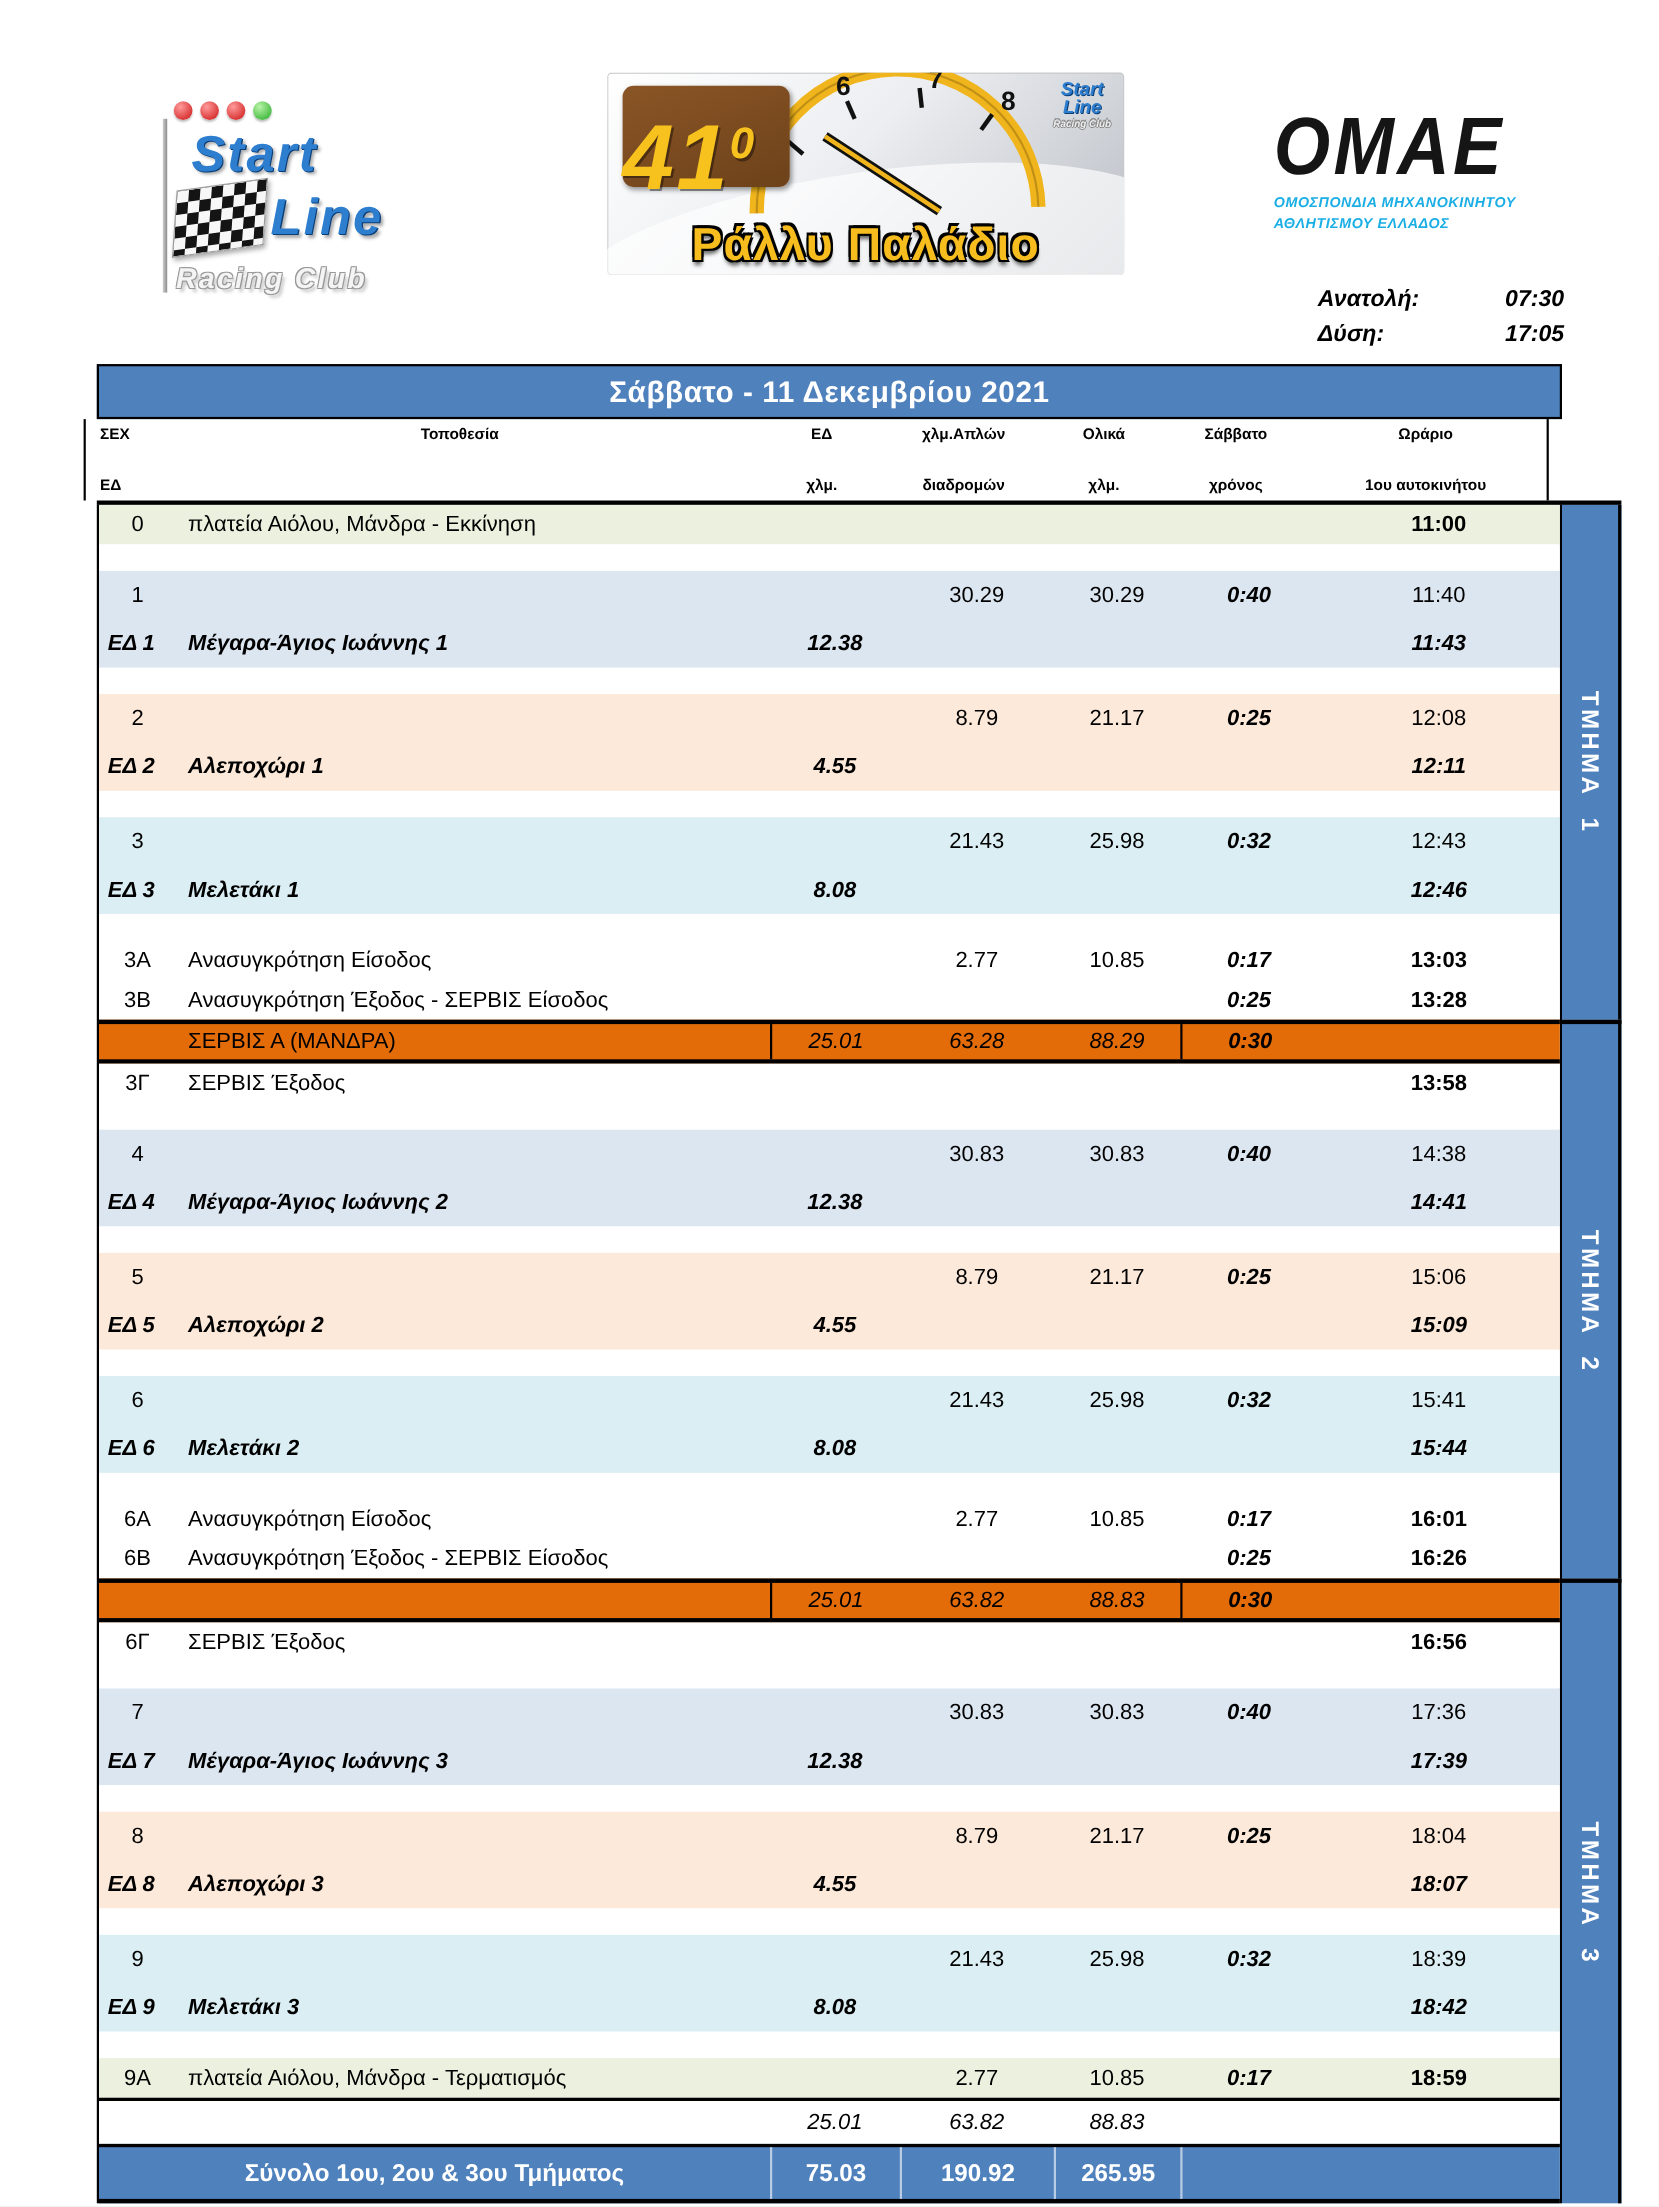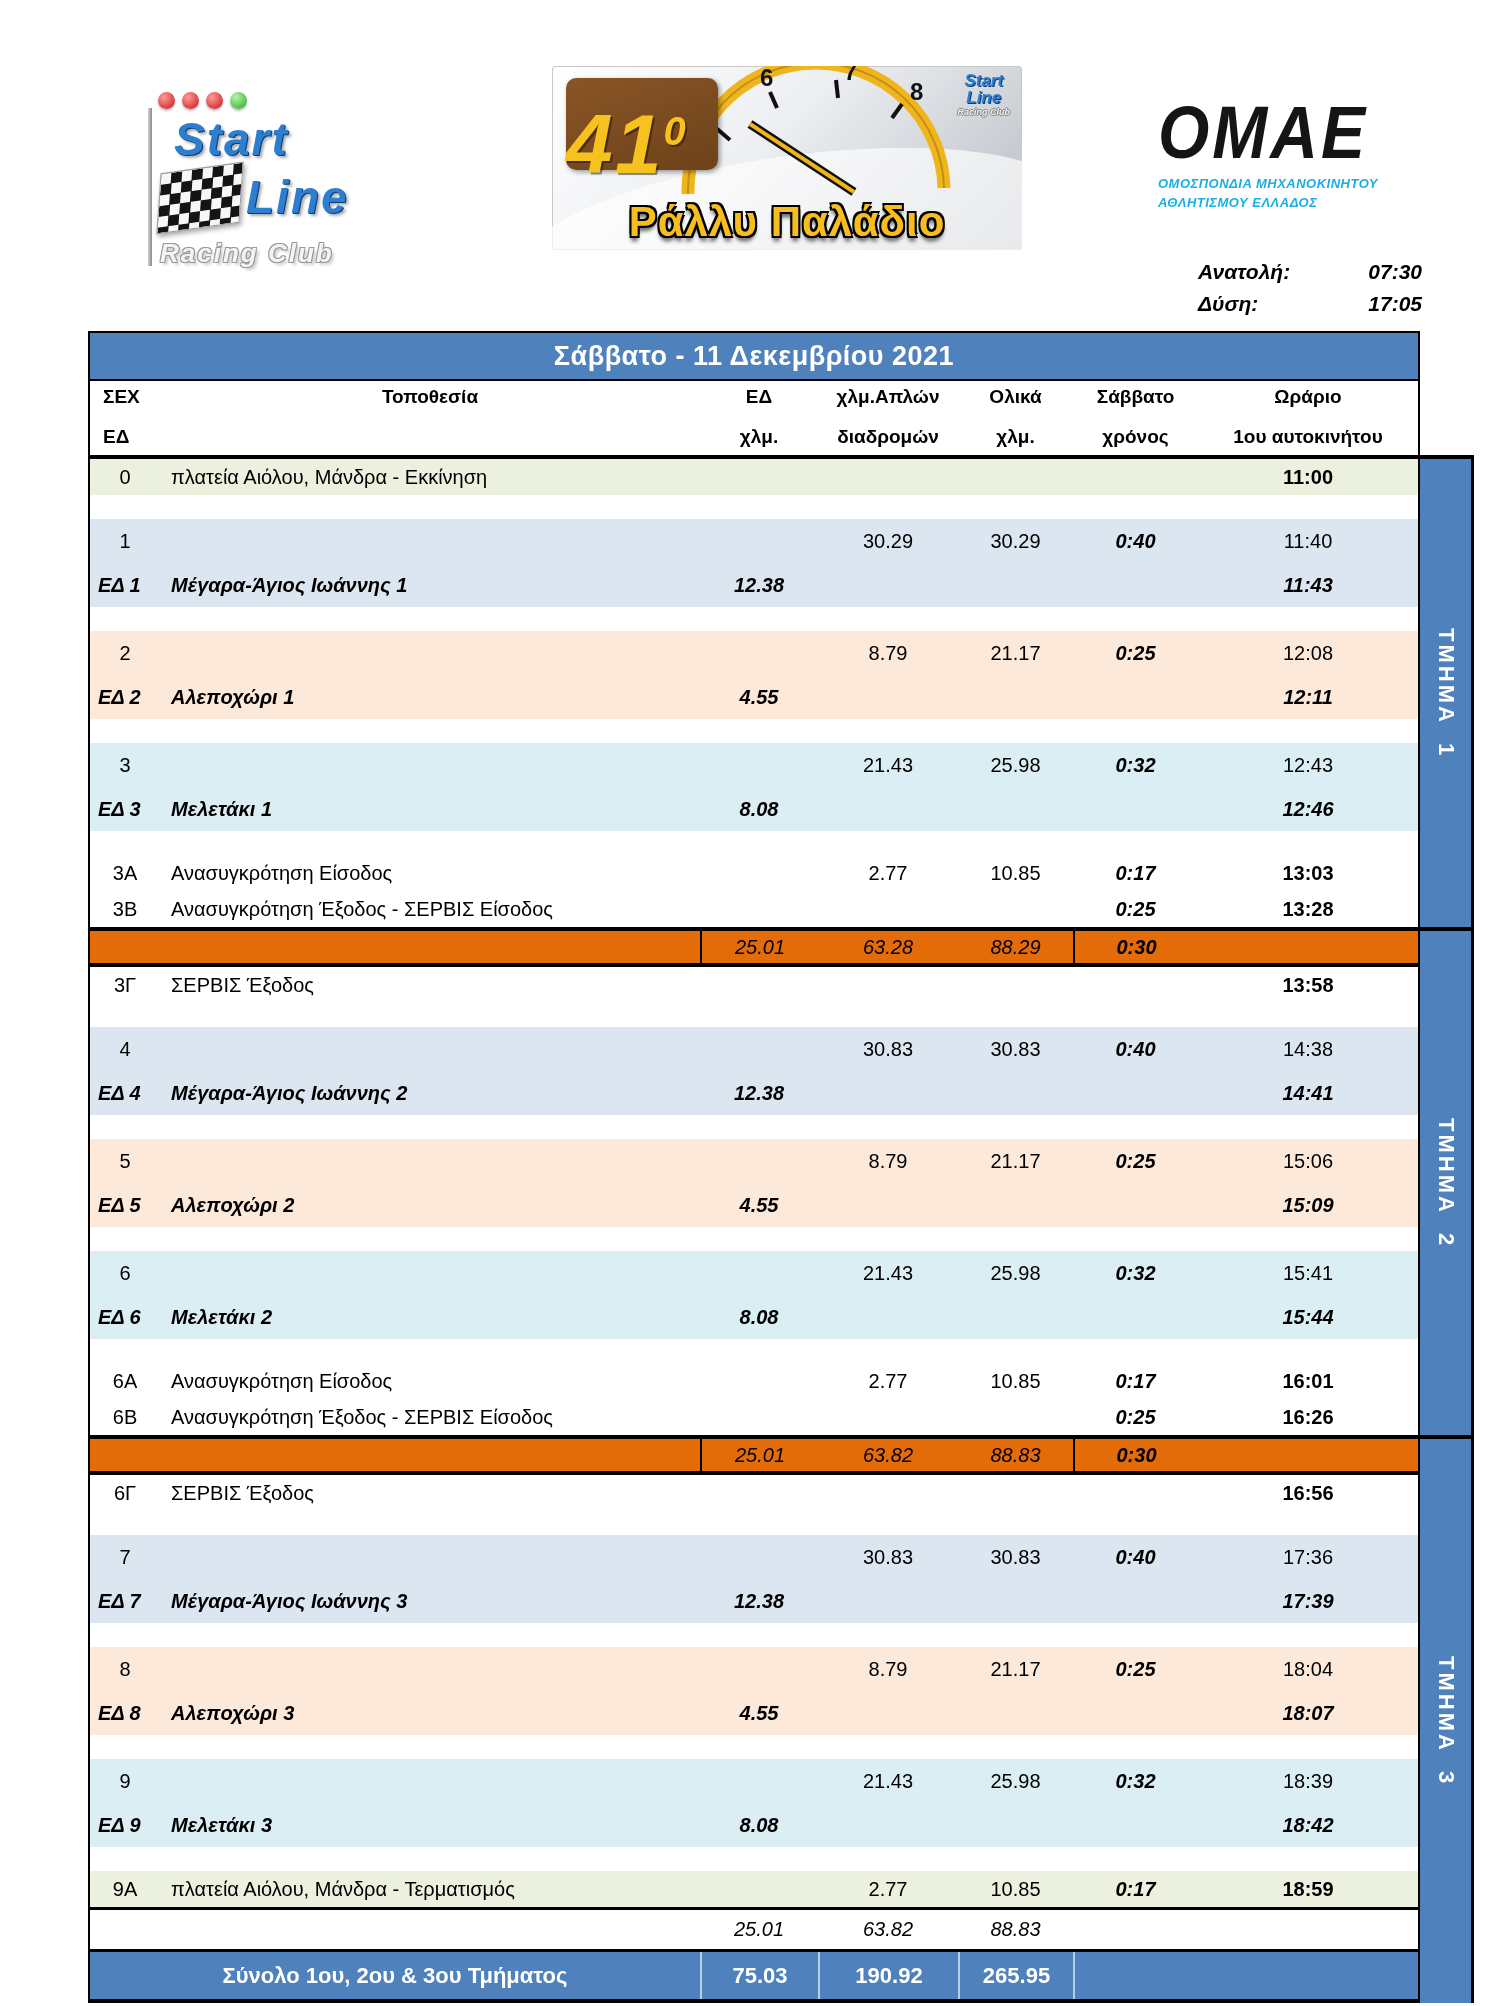--- a/index.html
+++ b/index.html
@@ -64,24 +64,24 @@
   .sun-block { position:absolute; left:1198px; top:256px; width:224px;
                font-size:21px; font-weight:bold; font-style:italic; }
   .sun-row { display:flex; justify-content:space-between; line-height:32px; }
 
   
   .title-bar { position:absolute; left:88px; top:331px; width:1332px; height:50px;
                background:var(--accent_blue); border:2px solid #000;
                color:#fff; font-weight:bold; font-size:27px;
                display:flex; align-items:center; justify-content:center; letter-spacing:0.5px; }
 
-  .col-headers { position:absolute; left:88px; top:381px; width:1332px; height:74px;
+  .col-headers { position:absolute; left:76px; top:381px; width:1332px; height:74px;
                  border-left:2px solid #000; border-right:2px solid #000;
                  display:grid; grid-template-columns:70px 540px 118px 140px 115px 125px 220px;
-                 font-weight:bold; font-size:19px; }
+                 font-weight:bold; font-size:14px; }
   .hcol { display:flex; flex-direction:column; justify-content:space-between; padding:5px 0 7px 0; text-align:center; }
   .hcol.left { text-align:left; padding-left:13px; }
   .topline { position:absolute; left:88px; top:455px; width:1386px; height:4px; background:#000; }
 
   .table-wrap { position:absolute; left:88px; top:459px; width:1386px; }
   .rows { width:1332px; border-left:2px solid #000; border-right:2px solid #000; }
 
   .row { display:grid; grid-template-columns:70px 540px 118px 140px 115px 125px 220px;
          align-items:center; font-size:20px; }
   .row-single { height:36px; }
@@ -283,20 +283,21 @@
         </div>
         <div class="row row-single bg-white">
           <div class="cell c1 center">3B</div>
           <div class="cell c2 loc">Ανασυγκρότηση Έξοδος - ΣΕΡΒΙΣ Είσοδος</div>
           <div class="cell c4 center"></div>
           <div class="cell c5 center"></div>
           <div class="cell c6 center bi">0:25</div>
           <div class="cell c7 center b">13:28</div>
         </div>
         <div class="row row-service">
+          <div class="cell c2 loc">ΣΕΡΒΙΣ Α  (ΜΑΝΔΡΑ)</div>
           <div class="cell c3 center it vline">25.01</div>
           <div class="cell c4 center it">63.28</div>
           <div class="cell c5 center it">88.29</div>
           <div class="cell c6 center bi vline">0:30</div>
         </div>
         <div class="row row-single bg-white">
           <div class="cell c1 center">3Γ</div>
           <div class="cell c2 loc">ΣΕΡΒΙΣ Έξοδος</div>
           <div class="cell c4 center"></div>
           <div class="cell c5 center"></div>

